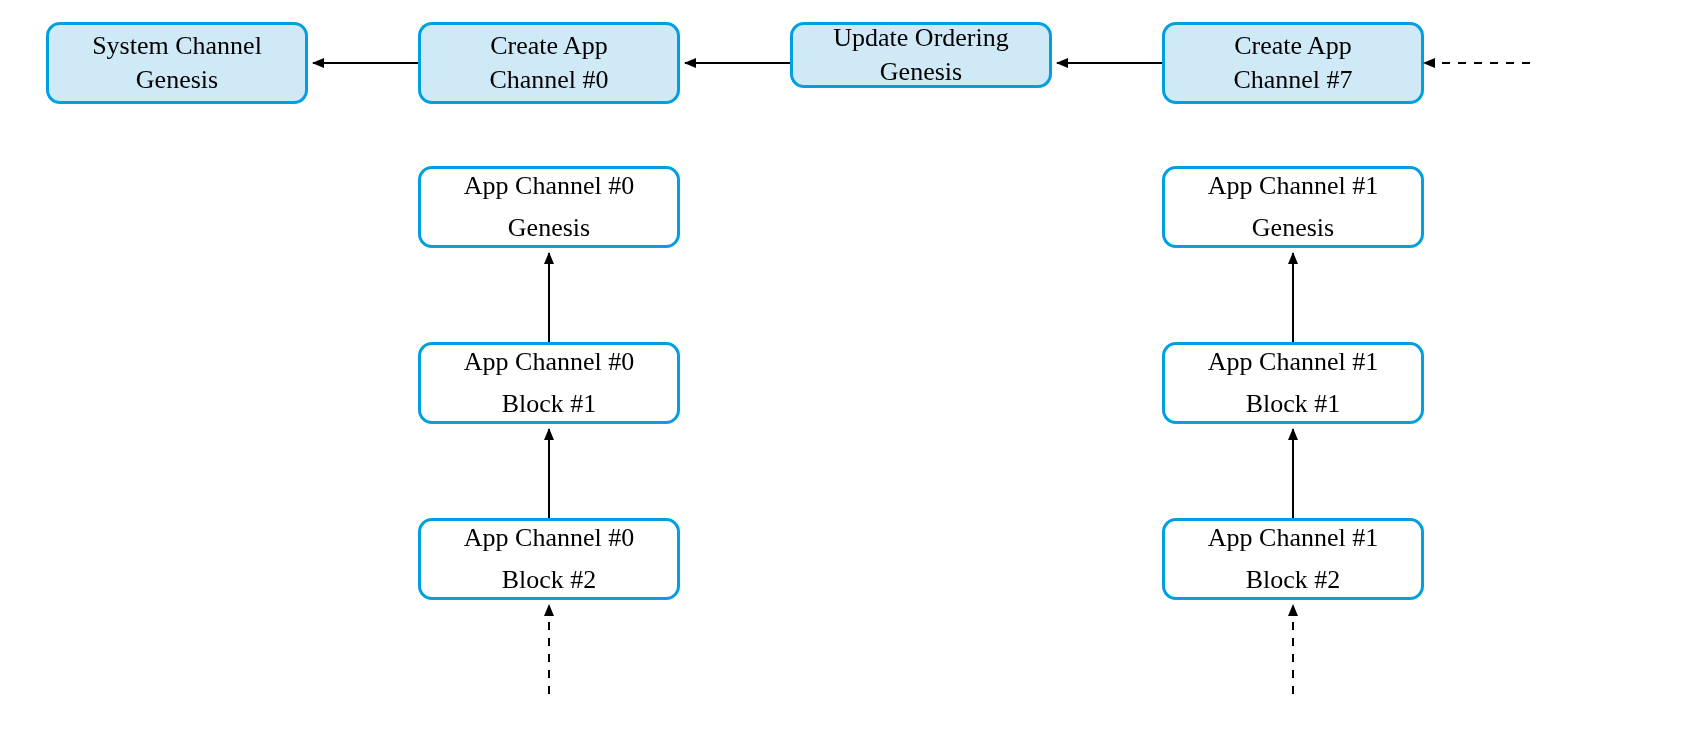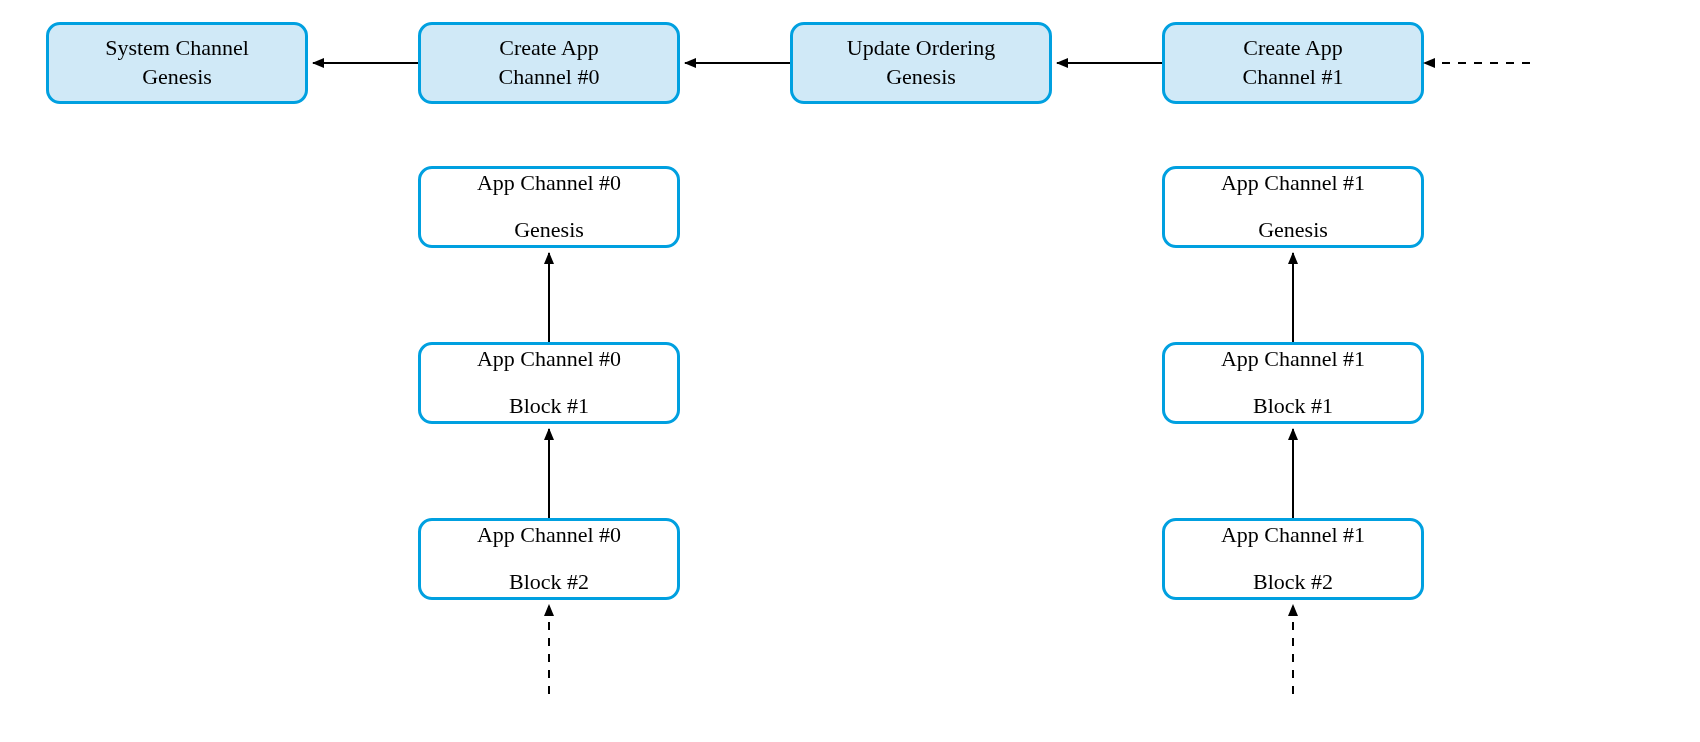--- a/index.html
+++ b/index.html
@@ -15,21 +15,21 @@
       position: relative;
     }
     .box {
       position: absolute;
       border: 3px solid #00A0E0;
       border-radius: 14px;
       display: flex;
       flex-direction: column;
       align-items: center;
       justify-content: center;
-      font-size: 22px;
+      font-size: 26px;
       color: #000000;
       text-align: center;
       line-height: 1.3;
     }
     .box-filled {
       background-color: #d0e9f7;
     }
     .box-hollow {
       background-color: #ffffff;
       justify-content: space-between;
@@ -48,28 +48,28 @@
 <div class="box box-filled" style="left:46px; top:22px; width:262px; height:82px;">
   <span class="line1">System Channel</span>
   <span class="line2">Genesis</span>
 </div>
 
 <div class="box box-filled" style="left:418px; top:22px; width:262px; height:82px;">
   <span class="line1">Create App</span>
   <span class="line2">Channel #0</span>
 </div>
 
-<div class="box box-filled" style="left:790px; top:22px; width:262px; height:82px;font-family:Liberation Serif, serif;">
+<div class="box box-filled" style="left:790px; top:22px; width:262px; height:66px;font-family:Liberation Serif, serif;">
   <span class="line1">Update Ordering</span>
   <span class="line2">Genesis</span>
 </div>
 
 <div class="box box-filled" style="left:1162px; top:22px; width:262px; height:82px;">
   <span class="line1">Create App</span>
-  <span class="line2">Channel #1</span>
+  <span class="line2">Channel #7</span>
 </div>
 
 <div class="box box-hollow" style="left:418px; top:166px; width:262px; height:82px;">
   <span class="line1">App Channel #0</span>
   <span class="line2">Genesis</span>
 </div>
 
 <div class="box box-hollow" style="left:418px; top:342px; width:262px; height:82px;">
   <span class="line1">App Channel #0</span>
   <span class="line2">Block #1</span>

